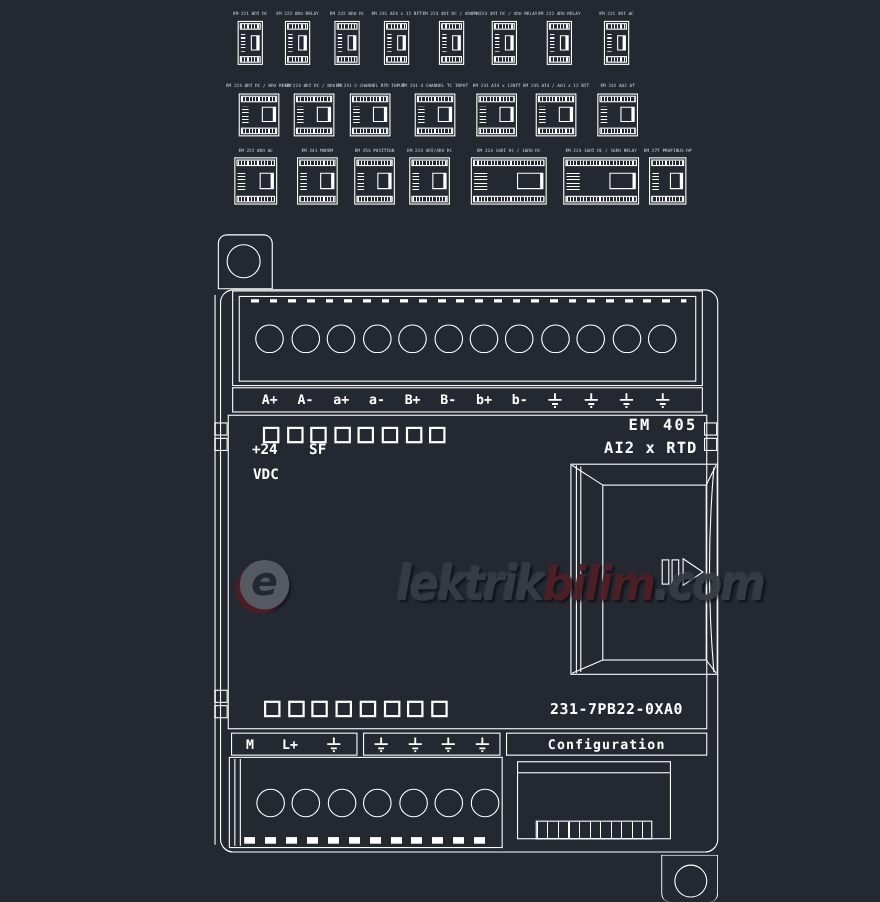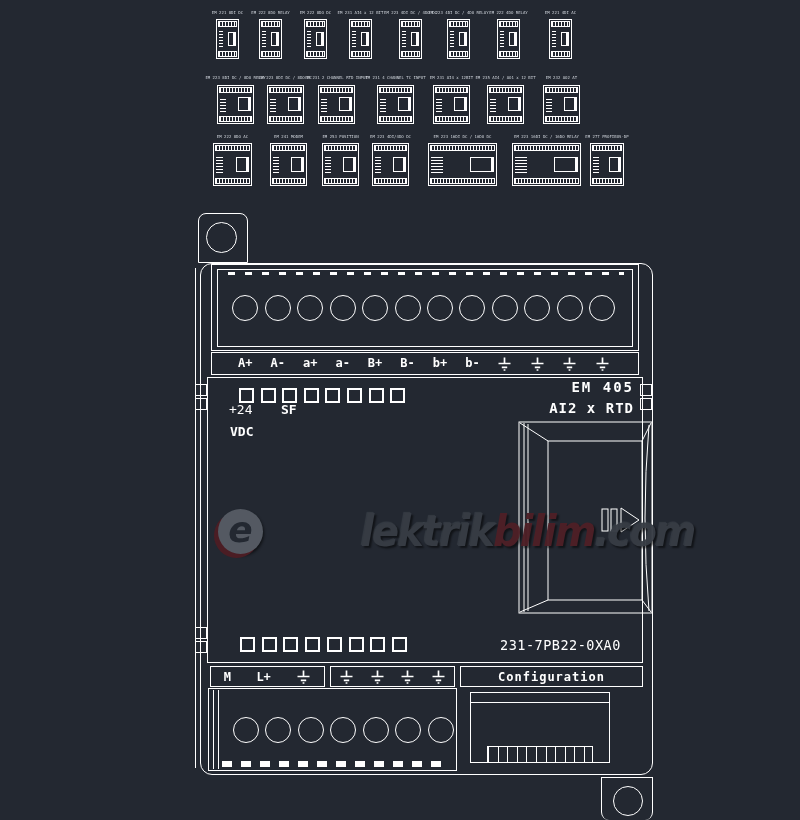--- a/index.html
+++ b/index.html
@@ -276,26 +276,26 @@
         <div class="led" style="left: 240px; top: 637px;"></div>
         <div class="led" style="left: 261.7px; top: 637px;"></div>
         <div class="led" style="left: 283.4px; top: 637px;"></div>
         <div class="led" style="left: 305.1px; top: 637px;"></div>
         <div class="led" style="left: 326.8px; top: 637px;"></div>
         <div class="led" style="left: 348.5px; top: 637px;"></div>
         <div class="led" style="left: 370.2px; top: 637px;"></div>
         <div class="led" style="left: 391.9px; top: 637px;"></div>
       </div>
 
-    <div class="cad" style="left:229px;top:402px;font-size:13px;font-weight:normal;">+24</div>
+    <div class="cad" style="left:229px;top:402px;font-size:13px;font-weight:bold;">+24</div>
     <div class="cad" style="left:281px;top:402px;font-size:13px;font-weight:bold;">SF</div>
     <div class="cad" style="left:230px;top:424px;font-size:13px;font-weight:bold;">VDC</div>
     <div class="cad" style="left:505px;top:379px;width:129px;text-align:right;font-size:14px;font-weight:bold;letter-spacing:2px;">EM 405</div>
     <div class="cad" style="left:505px;top:400px;width:129px;text-align:right;font-size:14px;font-weight:bold;letter-spacing:1px;">AI2 x RTD</div>
-    <div class="cad" style="left:500px;top:637px;font-size:13.5px;font-weight:normal;letter-spacing:0.5px;">231-7PB22-0XA0</div>
+    <div class="cad" style="left:500px;top:637px;font-size:13.5px;font-weight:bold;letter-spacing:0.5px;">231-7PB22-0XA0</div>
 
     <svg class="abs" style="left:516px;top:419px;" width="140" height="198" viewBox="0 0 140 198">
       <g stroke="#fff" stroke-width="1" fill="none">
         <rect x="3" y="3" width="133" height="191"></rect>
         <line x1="8" y1="4" x2="8" y2="193"></line>
         <line x1="12" y1="5" x2="12" y2="192"></line>
         <rect x="32" y="22" width="94" height="159"></rect>
         <line x1="4" y1="4" x2="32" y2="22"></line>
         <line x1="4" y1="193" x2="32" y2="181"></line>
         <line x1="135" y1="4" x2="126" y2="22"></line>

